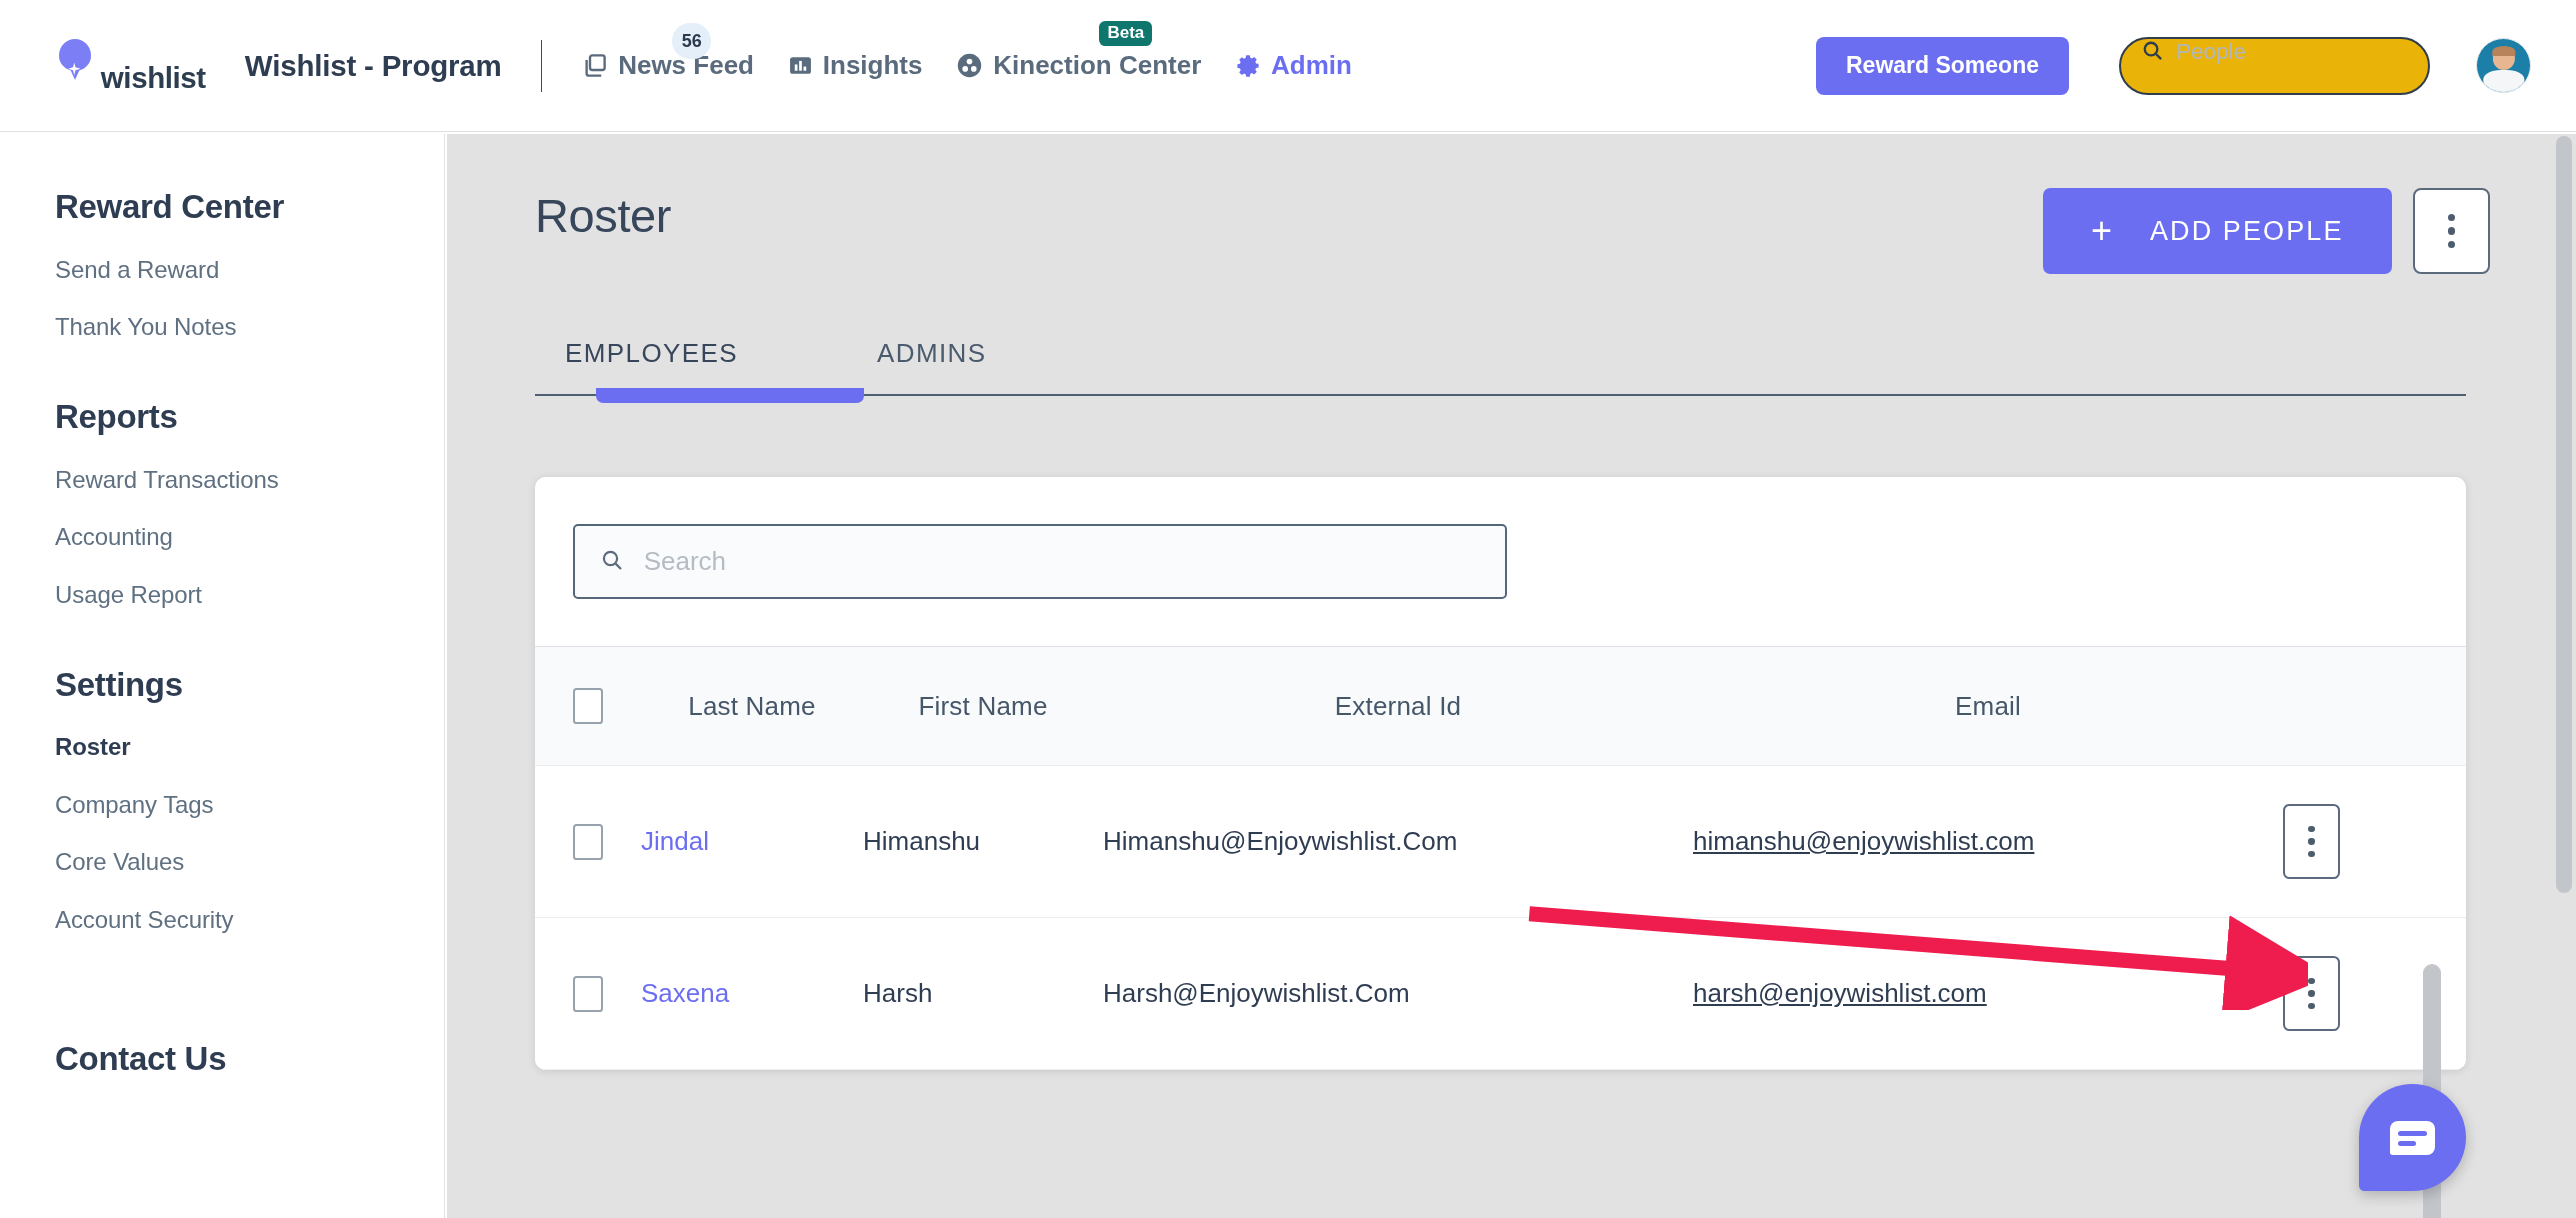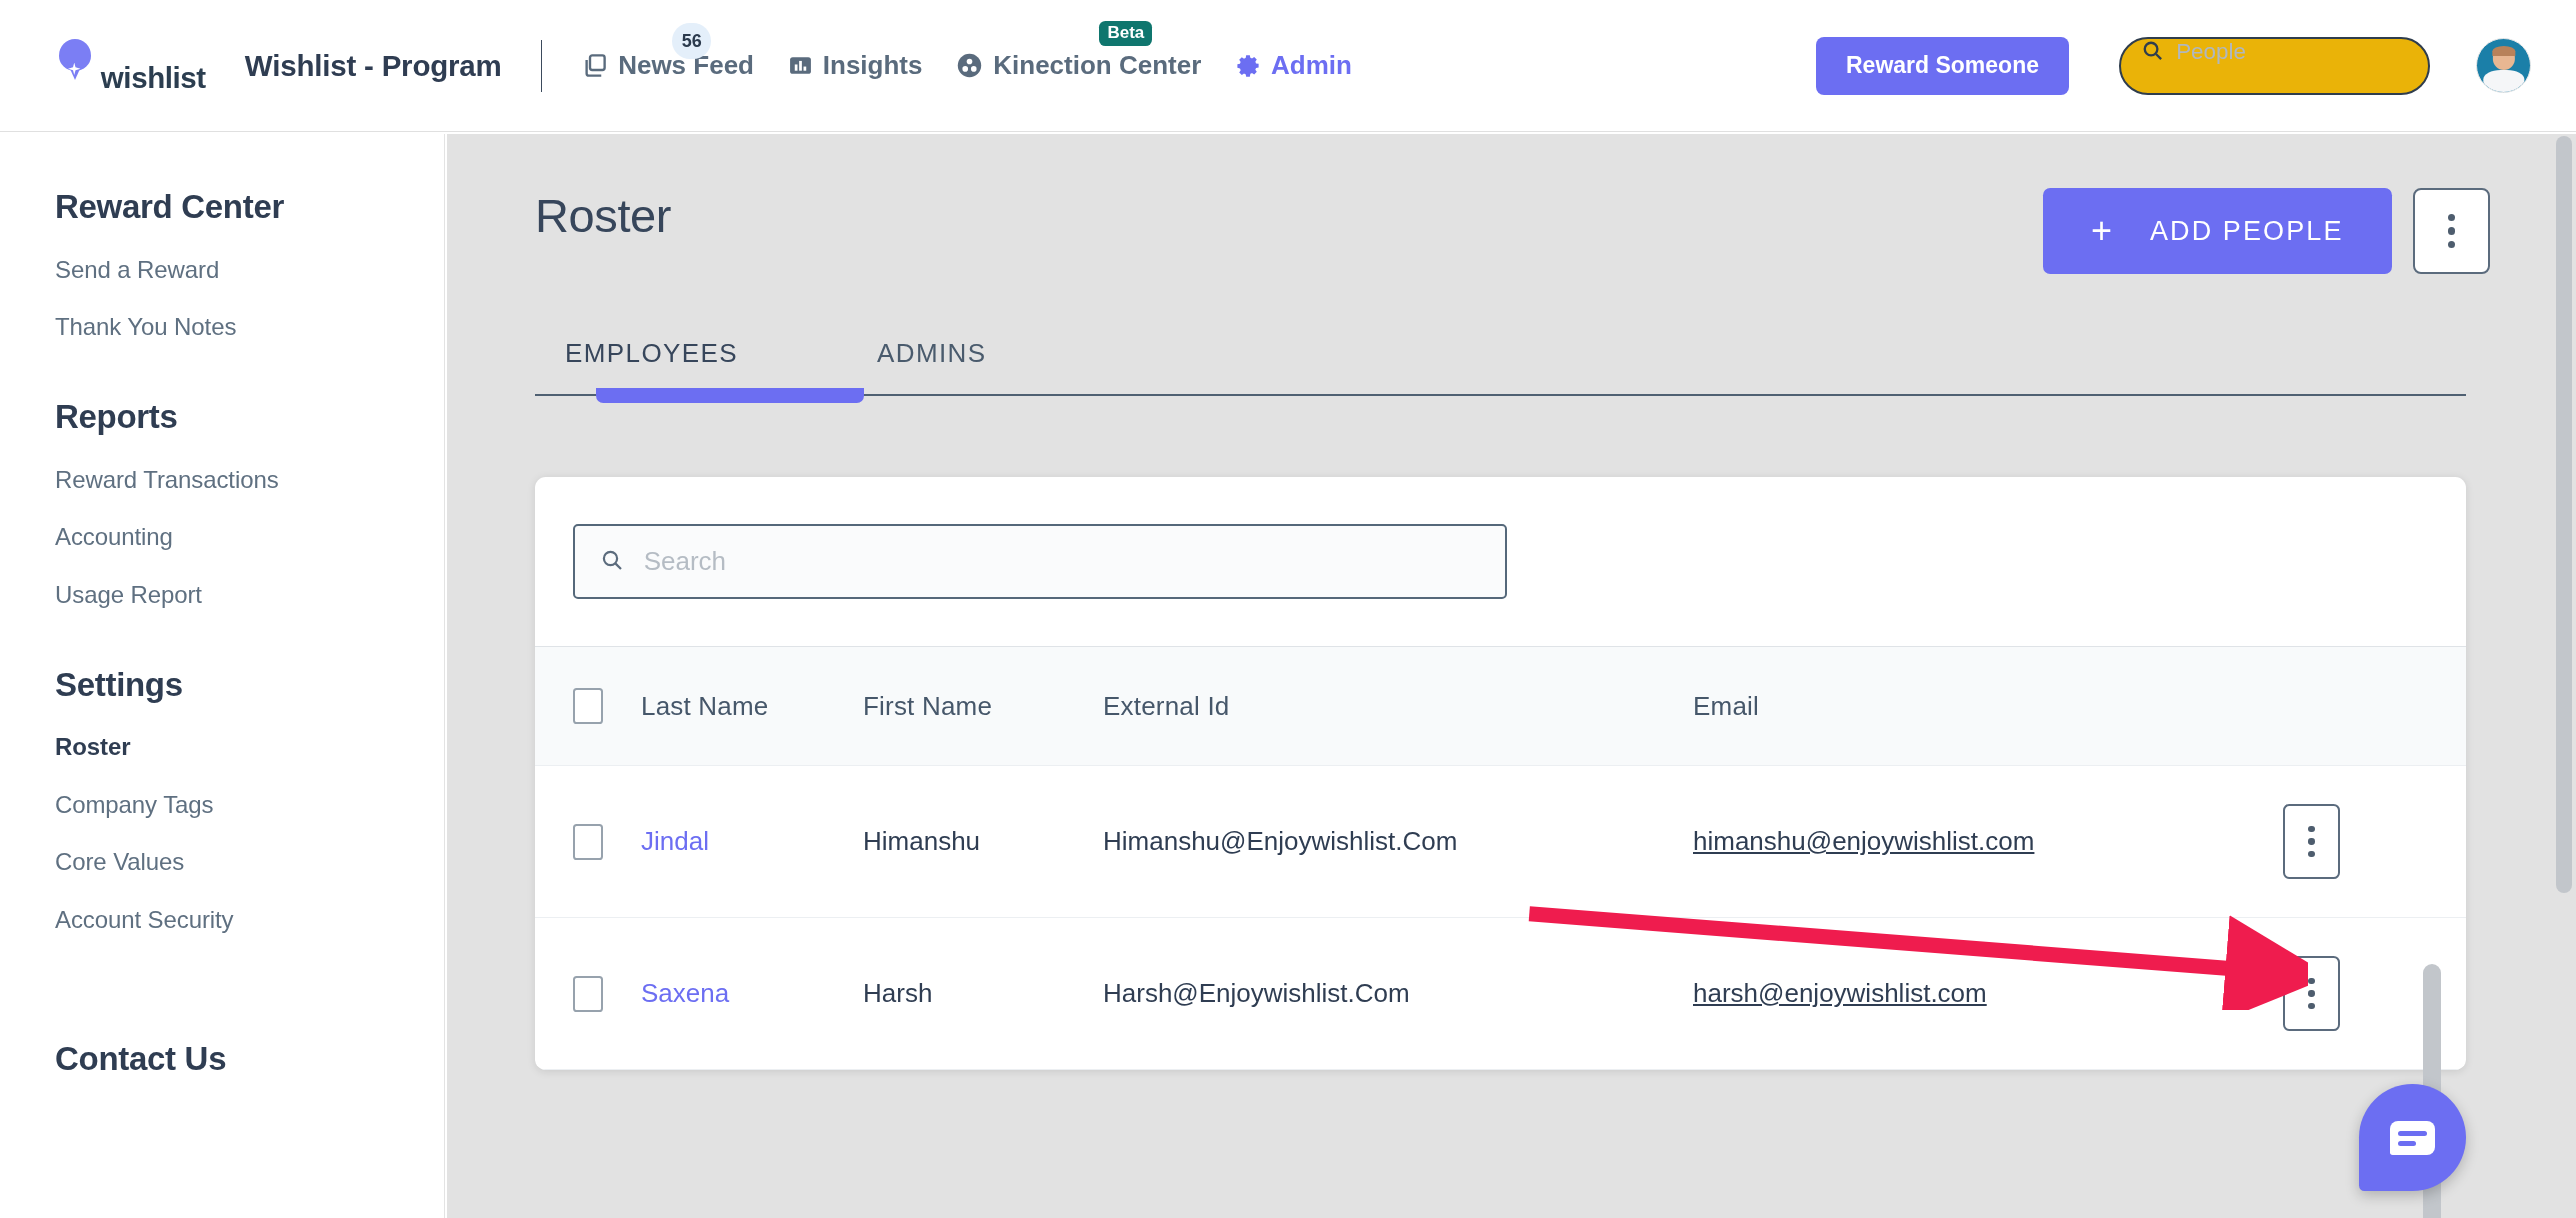--- a/index.html
+++ b/index.html
@@ -233,21 +233,21 @@
     font-size: 26px; color: #37465b; margin-left: 19.7px; width: 100%;
     font-family: "Liberation Sans", sans-serif;
   }
   .search-box input::placeholder { color: #b5bcc4; }
 
   table.roster { width: 100%; border-collapse: collapse; table-layout: fixed; }
   table.roster thead th {
     background: #f8fafb;
     border-top: 1.8px solid #dfe3e7;
     border-bottom: 1.8px solid #eceff2;
-    text-align: left;
+    text-align: center;
     font-size: 26px; font-weight: 400; color: #46576a;
     padding: 41px 0 41px 0;
     letter-spacing: 0.2px;
   }
   table.roster tbody td {
     border-bottom: 1.8px solid #eceff2;
     font-size: 26px; color: #2f3d52;
     padding: 38px 0;
     vertical-align: middle;
   }

